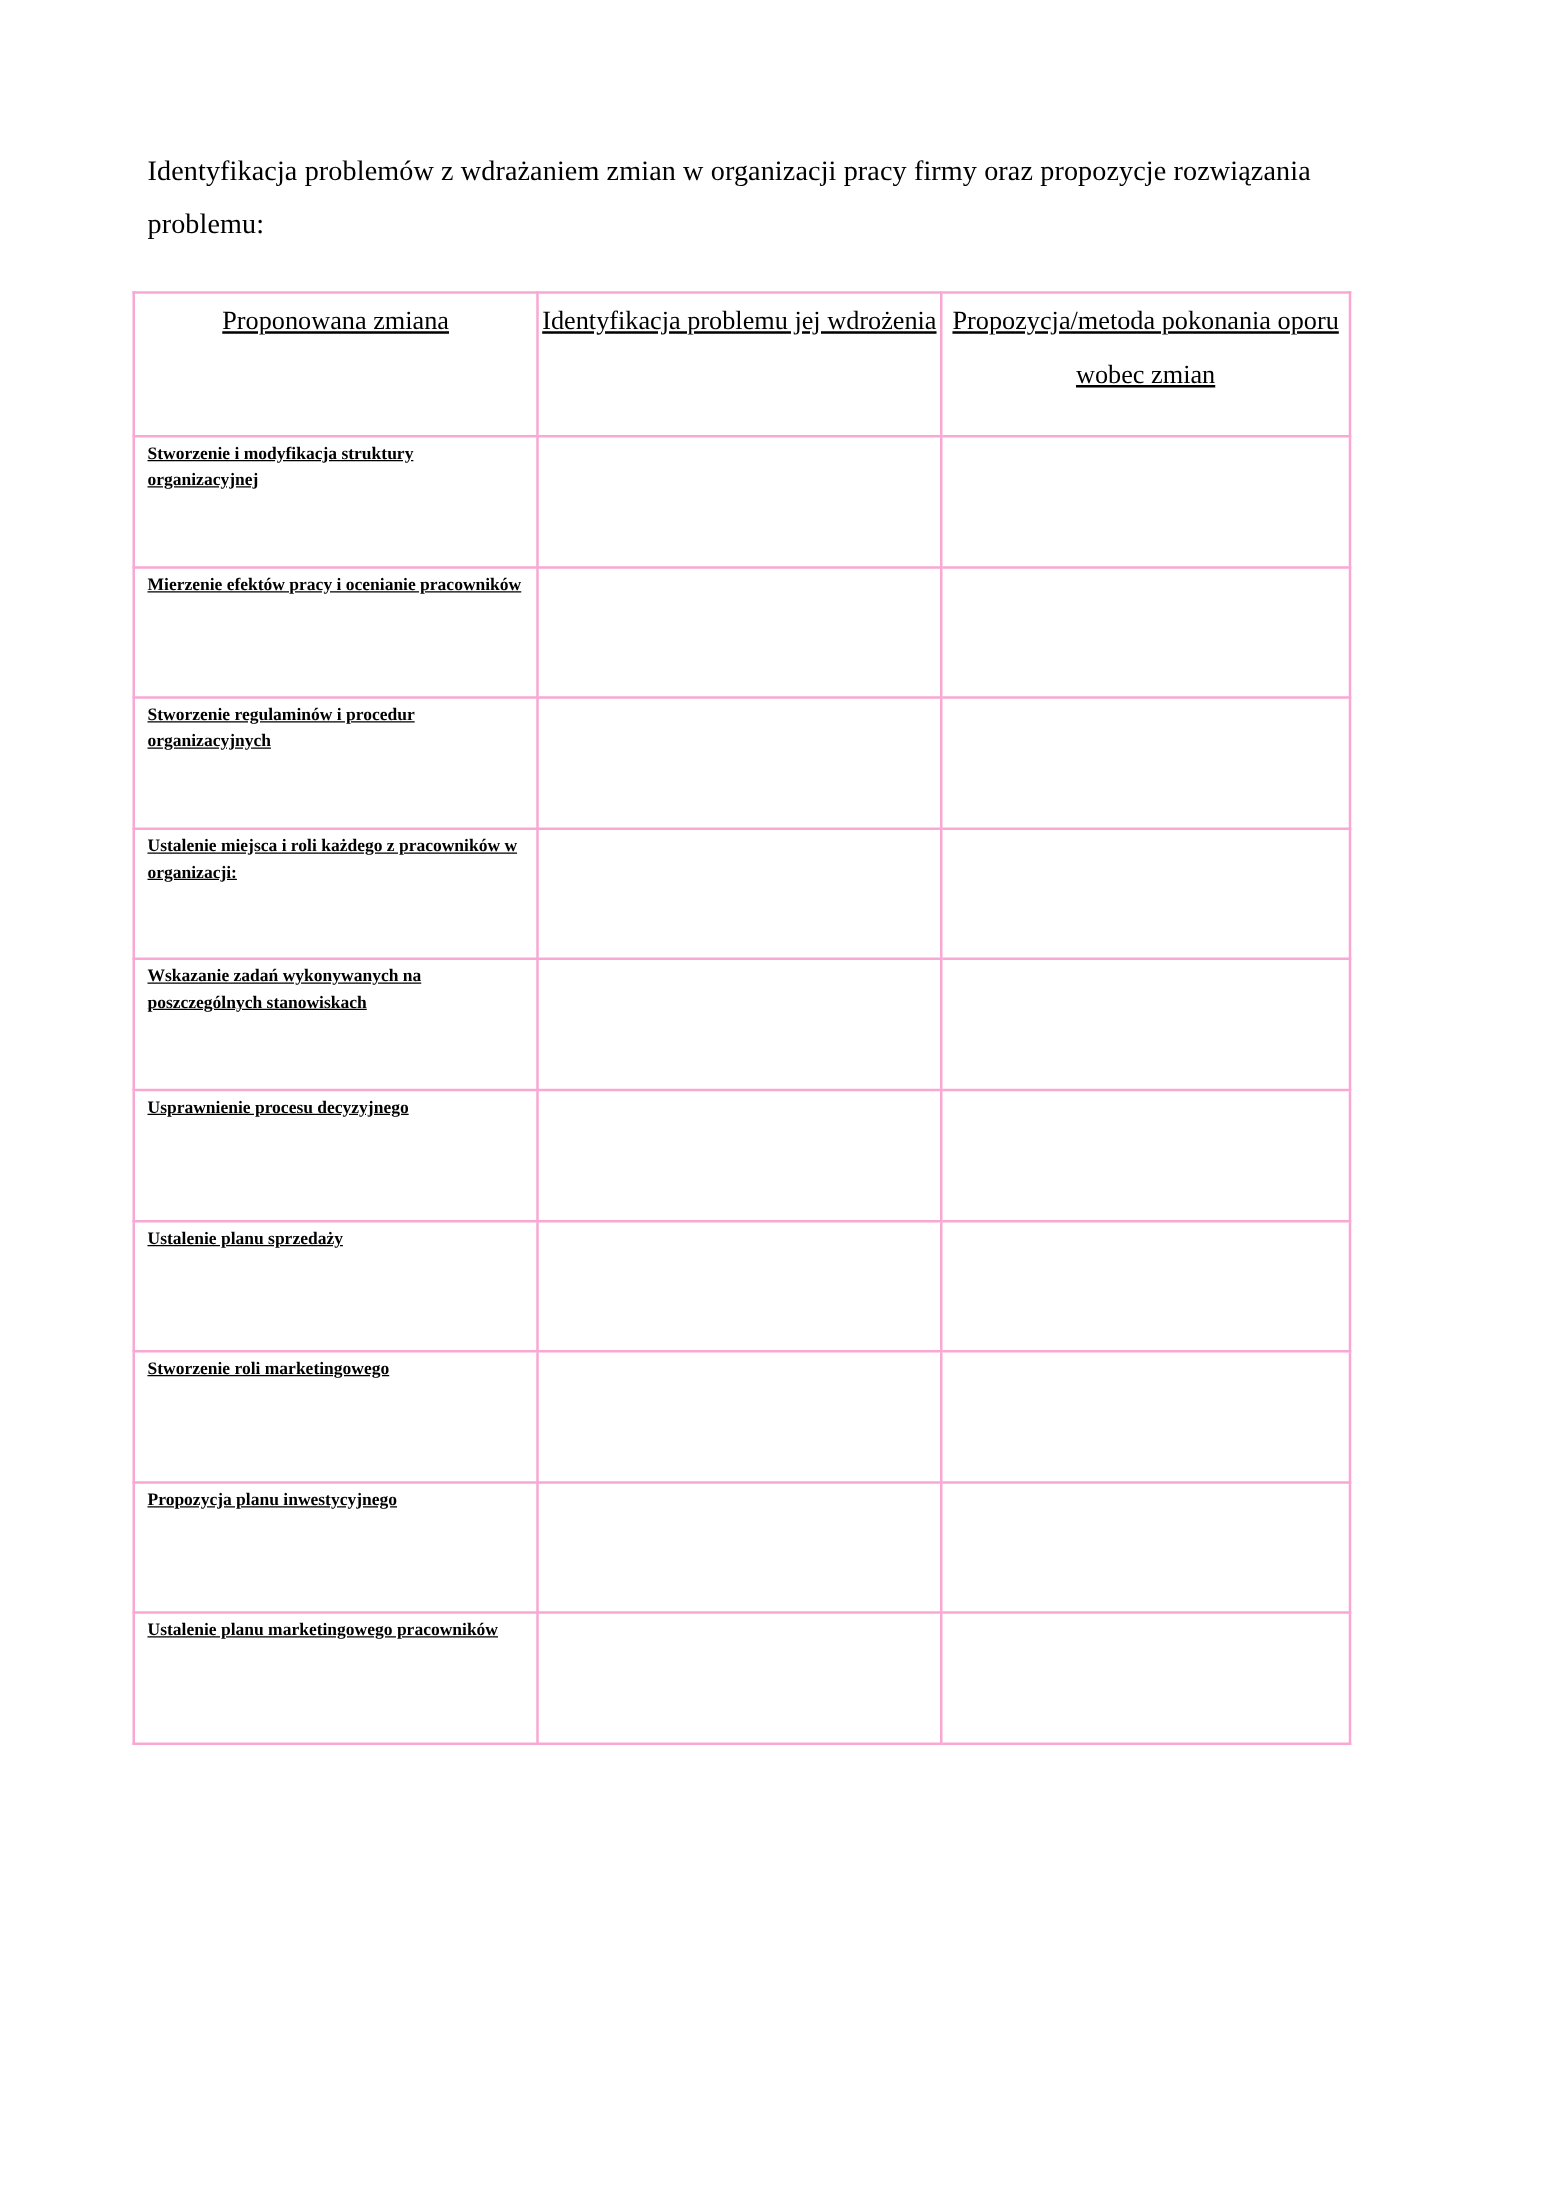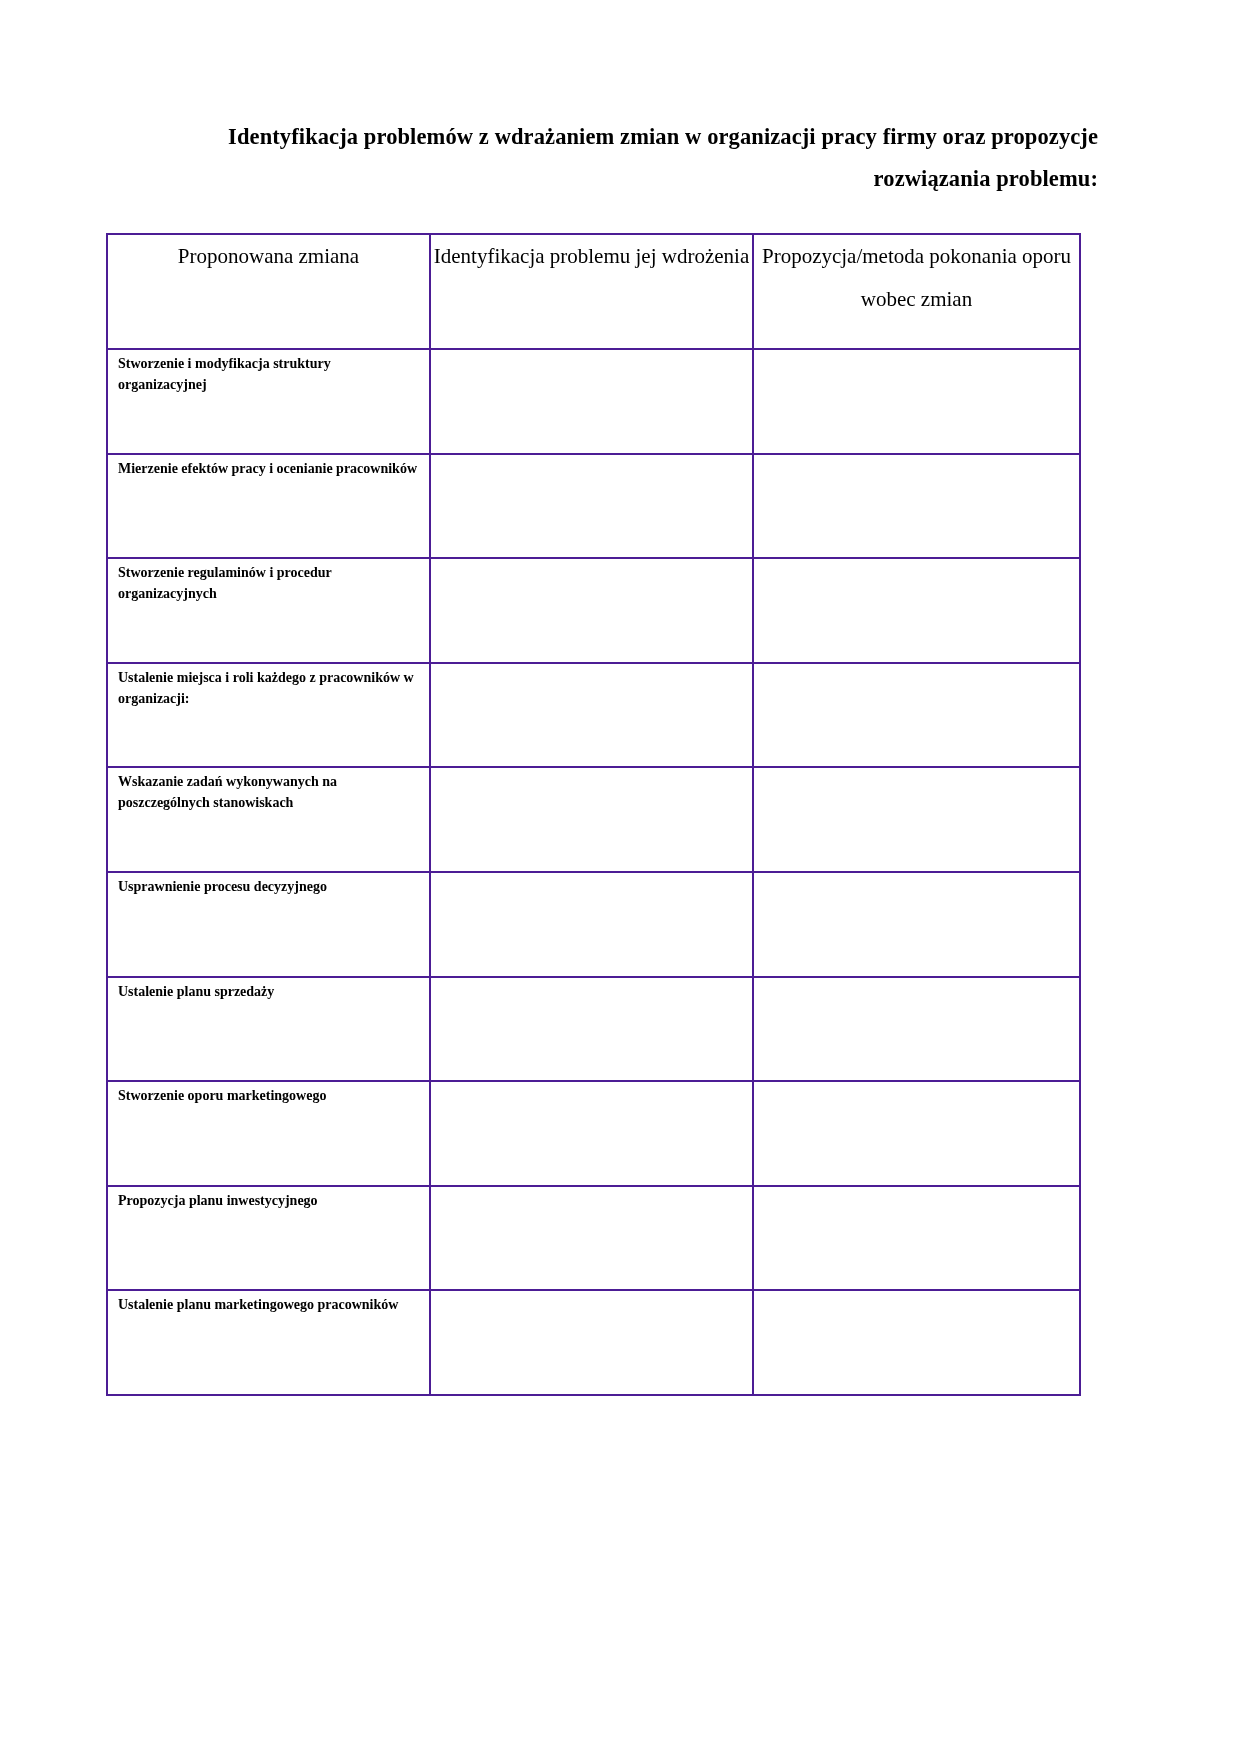--- a/index.html
+++ b/index.html
@@ -1,19 +1,19 @@
 <!DOCTYPE html>
 <html><head>
 <meta charset="utf-8">
 <style>
   html, body { margin:0; padding:0; background:#ffffff; }
   body { width:1240px; height:1754px; position:relative; overflow:hidden; font-family:"Liberation Serif", serif; color:#000; }
-  .title { position:absolute; left:118px; top:116px; width:980px; font-weight:bold; font-size:22.5px; line-height:42px; letter-spacing:0.1px;text-align:right; }
+  .title { position:absolute; left:118px; top:116px; width:980px; font-weight:normal; font-size:22.5px; line-height:42px; letter-spacing:0.1px; }
   table { position:absolute; left:106px; top:233px; width:973px; border-collapse:collapse; table-layout:fixed; }
-  td, th { border:2px solid #4c1d95; vertical-align:top; padding:0; }
+  td, th { border:2px solid #f9a8d4; vertical-align:top; padding:0;text-decoration:underline; }
   th { font-weight:normal; font-size:21px; line-height:43px; text-align:center; height:113px; padding-top:0px; }
   td { height:99.6px; }
   td.label { font-weight:bold; font-size:14px; line-height:21px; padding:3px 10px 0 10px; }
   col.c1 { width:323px; } col.c2 { width:323px; } col.c3 { width:327px; }
 </style>
 </head>
 <body>
 
 <div class="title">Identyfikacja problemów z wdrażaniem zmian w organizacji pracy firmy oraz propozycje rozwiązania problemu:</div>
 
@@ -60,21 +60,21 @@
         <td class="label">Usprawnienie procesu decyzyjnego</td>
         <td></td>
         <td></td>
       </tr>
       <tr>
         <td class="label">Ustalenie planu sprzedaży</td>
         <td></td>
         <td></td>
       </tr>
       <tr>
-        <td class="label">Stworzenie oporu marketingowego</td>
+        <td class="label">Stworzenie roli marketingowego</td>
         <td></td>
         <td></td>
       </tr>
       <tr>
         <td class="label">Propozycja planu inwestycyjnego</td>
         <td></td>
         <td></td>
       </tr>
       <tr>
         <td class="label">Ustalenie planu marketingowego pracowników</td>

